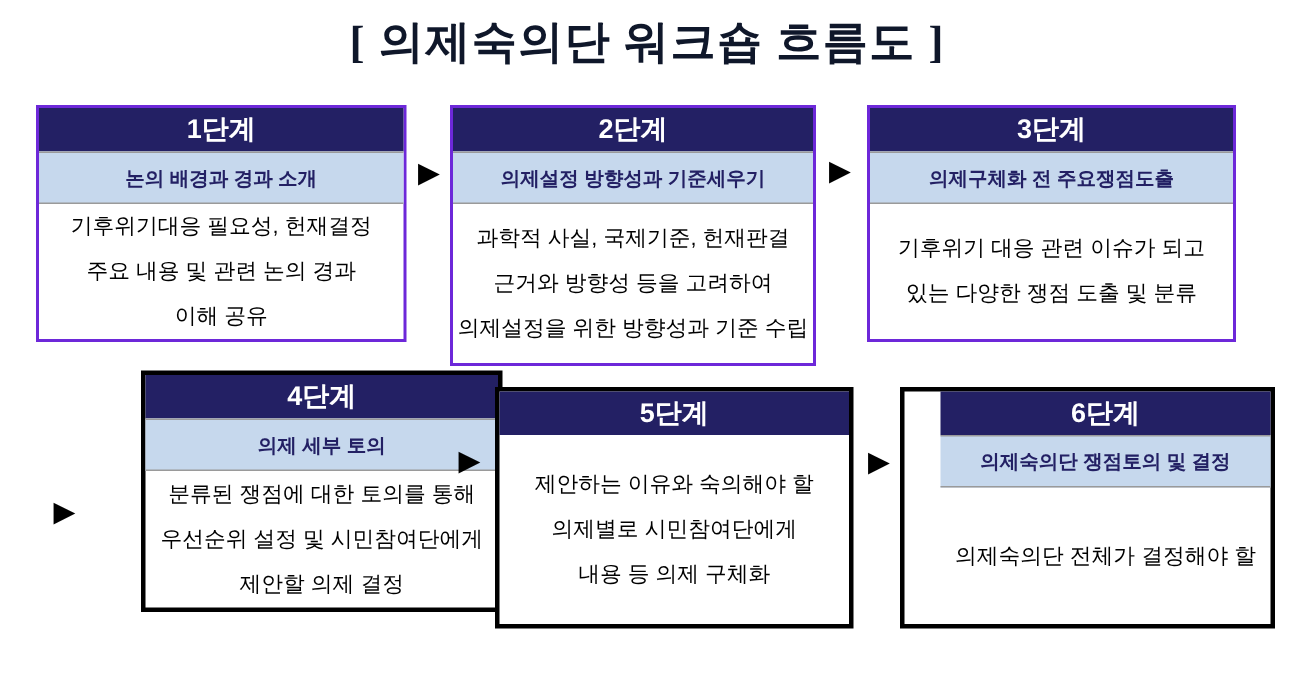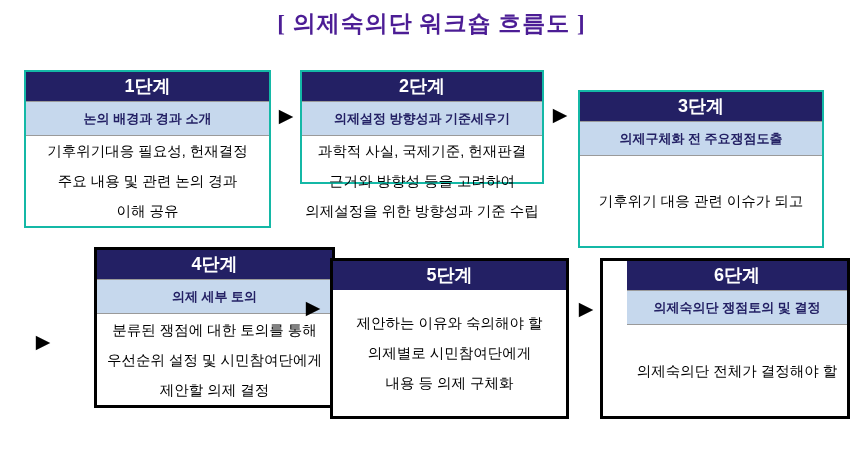--- a/index.html
+++ b/index.html
@@ -16,33 +16,33 @@
     overflow: hidden;
   }
   .diagram-title {
     position: absolute;
     top: 8px;
     left: 0;
     width: 100%;
     text-align: center;
     font-family: "Liberation Serif", serif;
     font-weight: bold;
-    font-size: 23px;
-    color: #4c1d95;
+    font-size: 30px;
+    color: #0f172a;
     letter-spacing: 1px;
     white-space: nowrap;
   }
   .box {
     position: absolute;
     background: #ffffff;
     box-sizing: border-box;
     display: flex;
     flex-direction: column;
   }
-  .row1 .box, .box.b-thin { border: 2px solid #14b8a6; }
+  .row1 .box, .box.b-thin { border: 2px solid #6d28d9; }
   .box.b-thick { border: 3px solid #000000; }
   .box-header {
     background: #232064;
     color: #ffffff;
     font-weight: bold;
     font-size: 18px;
     text-align: center;
     height: 29px;
     line-height: 29px;
     flex: 0 0 auto;
@@ -96,37 +96,38 @@
       <div class="box-subtitle">논의 배경과 경과 소개</div>
       <div class="box-body">
         <div class="body-line">기후위기대응 필요성, 헌재결정</div>
         <div class="body-line">주요 내용 및 관련 논의 경과</div>
         <div class="body-line">이해 공유</div>
       </div>
     </div>
 
     <span class="arrow" style="left:274px; top:104px;">▶</span>
 
-    <div class="box b-thin" style="left:300px; top:70px; width:244px; height:114px;">
+    <div class="box b-thin" style="left:300px; top:70px; width:244px; height:174px;">
       <div class="box-header">2단계</div>
       <div class="box-subtitle">의제설정 방향성과 기준세우기</div>
       <div class="box-body">
         <div class="body-line">과학적 사실, 국제기준, 헌재판결</div>
         <div class="body-line">근거와 방향성 등을 고려하여</div>
         <div class="body-line">의제설정을 위한 방향성과 기준 수립</div>
       </div>
     </div>
 
     <span class="arrow" style="left:548px; top:103px;">▶</span>
 
-    <div class="box b-thin" style="left:578px; top:70px; width:246px; height:158px;margin-top:20px;">
+    <div class="box b-thin" style="left:578px; top:70px; width:246px; height:158px;">
       <div class="box-header">3단계</div>
       <div class="box-subtitle">의제구체화 전 주요쟁점도출</div>
       <div class="box-body">
         <div class="body-line">기후위기 대응 관련 이슈가 되고</div>
+        <div class="body-line">있는 다양한 쟁점 도출 및 분류</div>
       </div>
     </div>
   </div>
 
   <div class="row2">
     <span class="arrow" style="left:31px; top:330px;">▶</span>
 
     <div class="box b-thick" style="left:58px; top:247px; width:241px; height:161px;margin-left:36px;">
       <div class="box-header">4단계</div>
       <div class="box-subtitle">의제 세부 토의</div>

